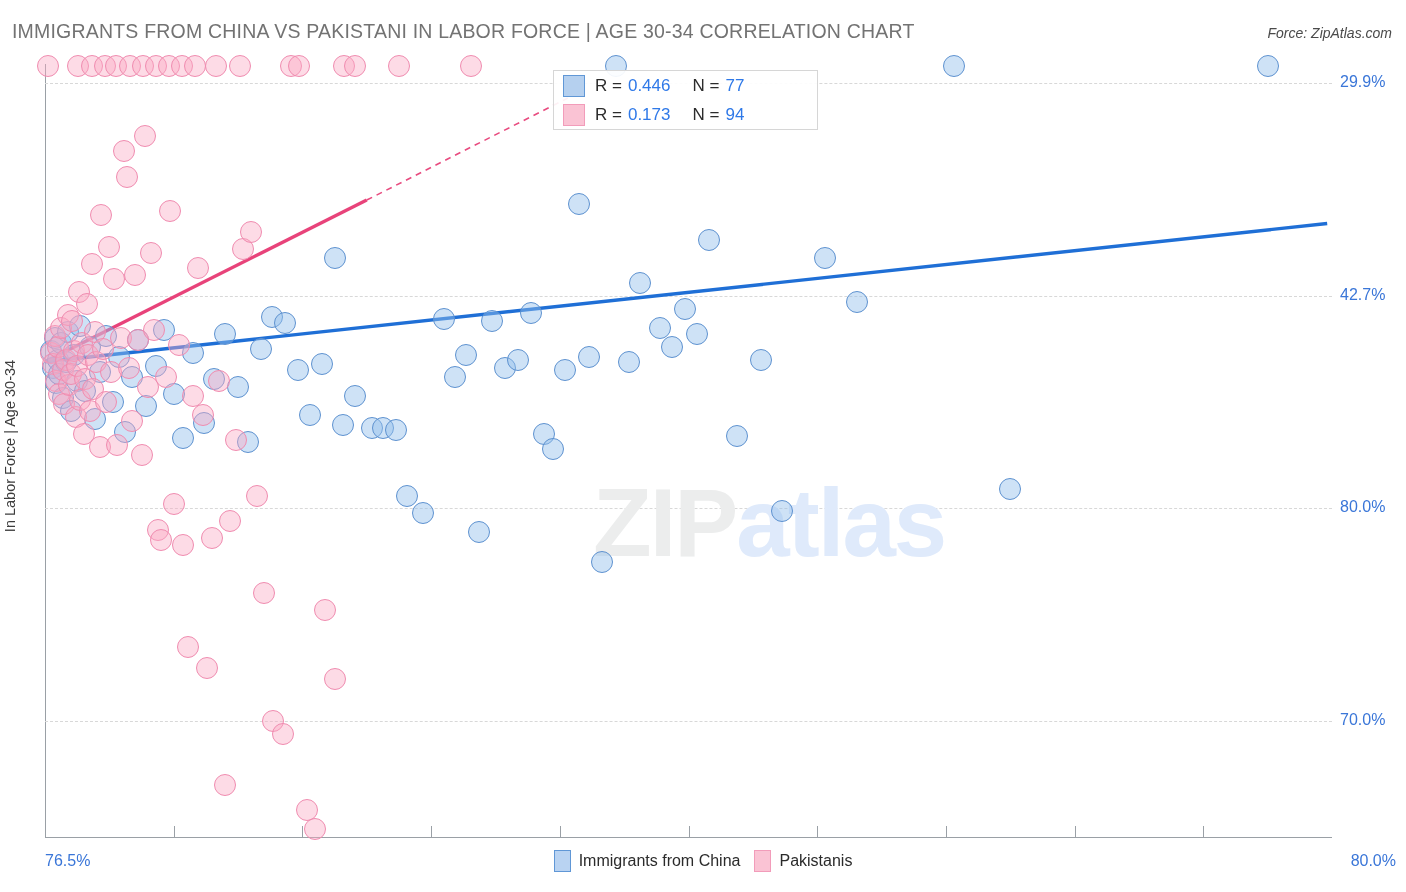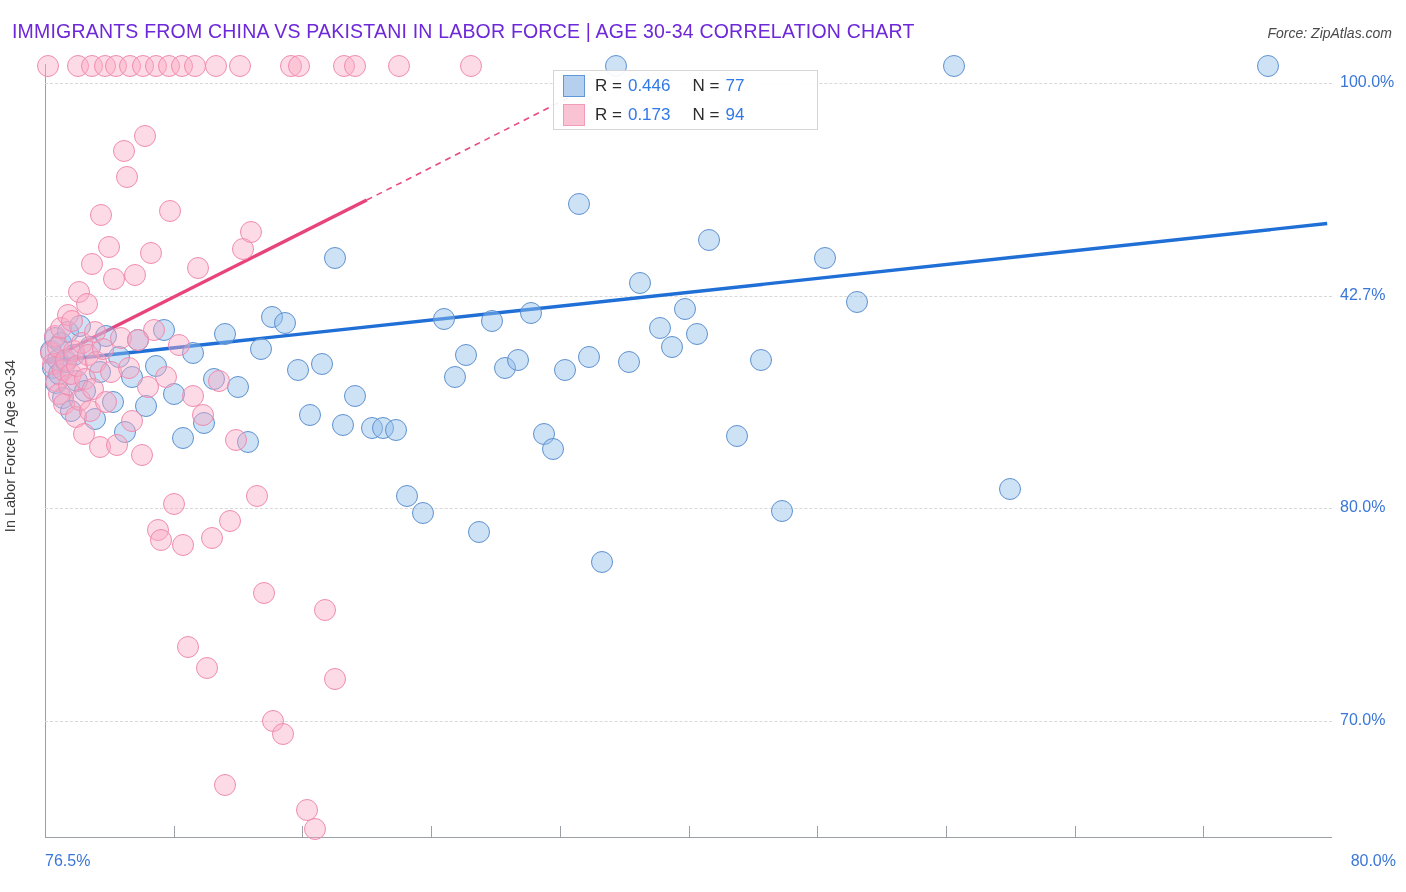--- a/index.html
+++ b/index.html
@@ -16,21 +16,21 @@
   }
   #chart-root {
     position: absolute;
     inset: 0;
   }
   .title {
     position: absolute;
     left: 12px;
     top: 20px;
     font-size: 19.5px;
-    color: #6d28d9;
+    color: #737373;
     letter-spacing: 0.2px;
     white-space: nowrap;
   }
   .source {
     position: absolute;
     right: 14px;
     top: 25px;
     font-size: 14px;
     font-style: italic;
     color: #4a4a4a;
@@ -217,20 +217,23 @@
         <div class="xtick" style="left: 257.4px;"></div>
         <div class="xtick" style="left: 386.1px;"></div>
         <div class="xtick" style="left: 514.8px;"></div>
         <div class="xtick" style="left: 643.5px;"></div>
         <div class="xtick" style="left: 772.2px;"></div>
         <div class="xtick" style="left: 900.9px;"></div>
         <div class="xtick" style="left: 1029.6px;"></div>
         <div class="xtick" style="left: 1158.3px;"></div>
       </div>
 
+    <div class="watermark">
+      <span class="wm-zip">ZIP</span><span class="wm-atlas">atlas</span>
+    </div>
 
     <svg class="trend" viewBox="0 0 1287 774" preserveAspectRatio="none">
       <g id="trend-g">
           <line x1="0" y1="297.6923076923077" x2="1282.1737500000002" y2="159.47802197802196" stroke="#1f6fd6" stroke-width="3.4"></line>
           <line x1="321.75" y1="136.08791208791217" x2="522.84375" y2="34.02197802197816" stroke="#e84b7f" stroke-width="1.6" stroke-dasharray="6 5"></line>
           <line x1="0" y1="297.6923076923077" x2="321.75" y2="136.08791208791217" stroke="#e8437a" stroke-width="3.4"></line>
         </g>
     </svg>
 
     <div id="points-layer">
@@ -408,21 +411,21 @@
         <div class="pt pink" style="left: 183.659px; top: -8.87363px; width: 22px; height: 22px;"></div>
         <div class="pt pink" style="left: 342.925px; top: -8.87363px; width: 22px; height: 22px;"></div>
         <div class="pt pink" style="left: 415.319px; top: -8.87363px; width: 22px; height: 22px;"></div>
       </div>
   </div>
 
   <div id="ylabels">
       <div class="ytick-label" style="top: 711.049px;">70.0%</div>
       <div class="ytick-label" style="top: 498.412px;">80.0%</div>
       <div class="ytick-label" style="top: 285.775px;">42.7%</div>
-      <div class="ytick-label" style="top: 73.1374px;">100.0%</div>
+      <div class="ytick-label" style="top: 73.1374px;">29.9%</div>
     </div>
 
   <div class="xlabel-left">76.5%</div>
   <div class="xlabel-right">80.0%</div>
 
   <div class="stats-box">
     <div class="stats-row r1">
       <span class="swatch blue"></span>
       <span class="stat-lbl">R =</span>
       <span class="stat-val">0.446</span>
@@ -433,14 +436,24 @@
     <div class="stats-row r2">
       <span class="swatch pink"></span>
       <span class="stat-lbl">R =</span>
       <span class="stat-val">0.173</span>
       <span class="stat-gap"></span>
       <span class="stat-lbl">N =</span>
       <span class="stat-val">94</span>
     </div>
   </div>
 
+  <div class="legend-bottom">
+    <div class="lg-item">
+      <span class="lg-sw blue"></span>
+      <span class="lg-text">Immigrants from China</span>
+    </div>
+    <div class="lg-item">
+      <span class="lg-sw pink"></span>
+      <span class="lg-text">Pakistanis</span>
+    </div>
+  </div>
 
 </div>
 
 </body></html>

